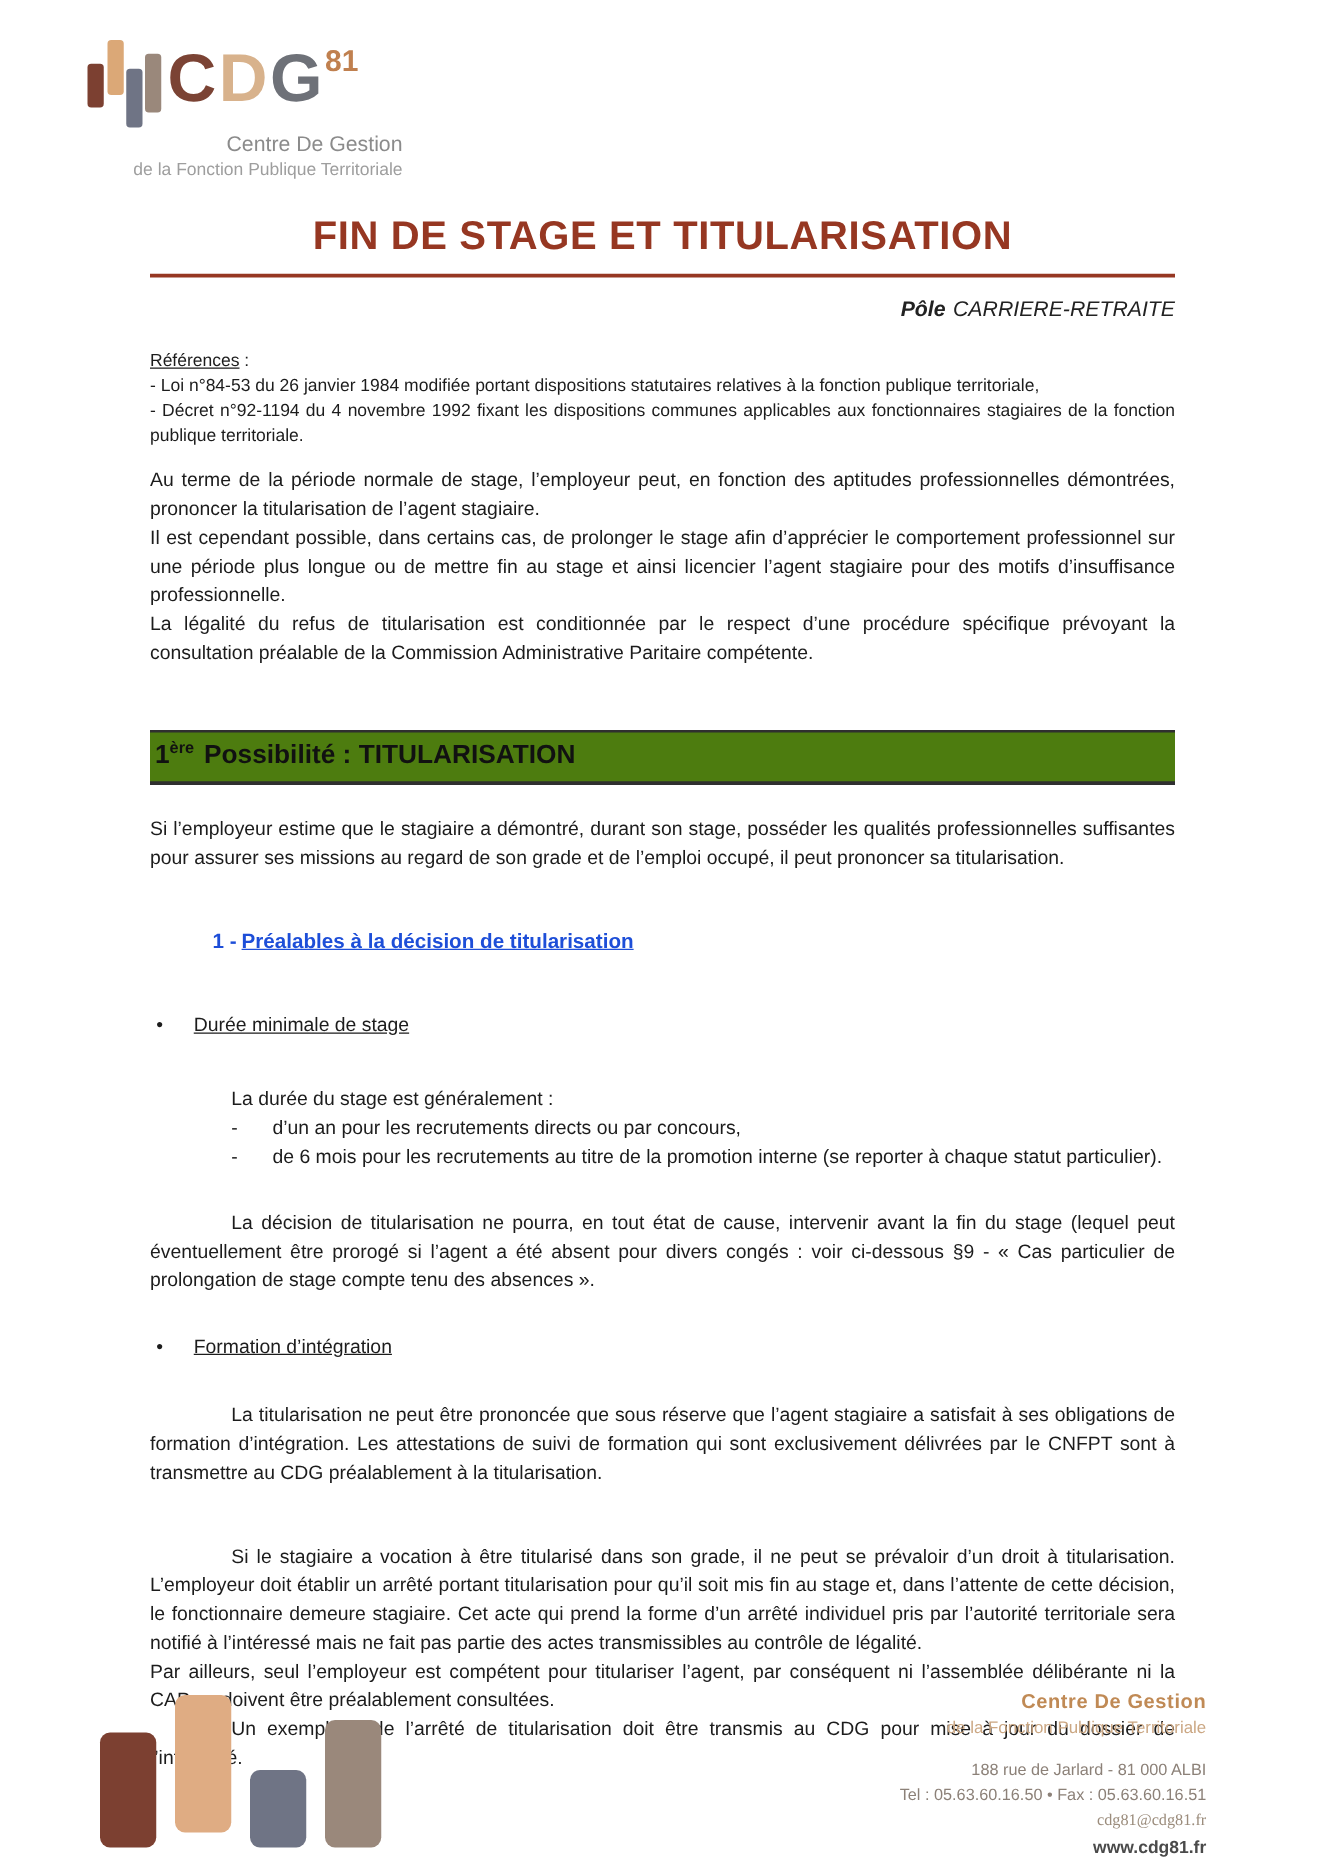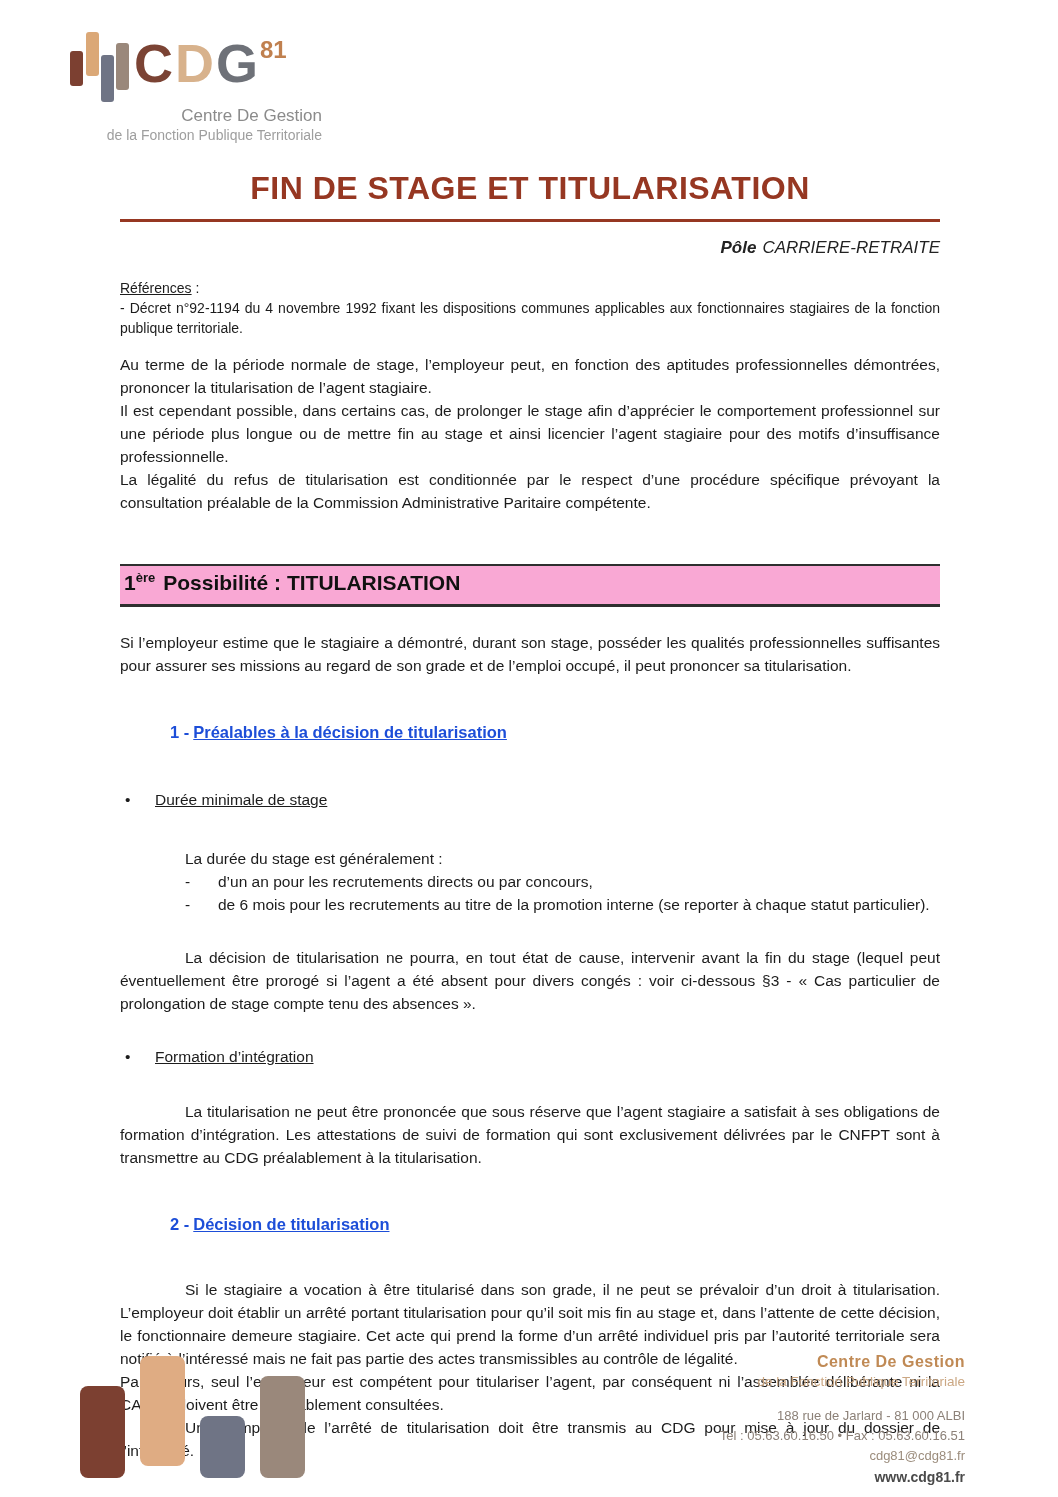--- a/index.html
+++ b/index.html
@@ -32,21 +32,21 @@
   .pole-value{margin-left:6px;}
   .date-line{text-align:right;font-style:italic;font-size:17px;color:#222;margin-top:3px;}
 
   .refs{margin-top:20px;font-size:14px;line-height:20px;}
   .refs-label{text-decoration:underline;}
   .refs-item{text-align:justify;}
 
   .para{font-size:15.5px;line-height:23px;text-align:justify;margin:0;}
   .intro{margin-top:15px;}
 
-  .band{margin-top:50px;background:#f9a8d4;border-top:2px solid #2F2F2F;border-bottom:3px solid #2F2F2F;
+  .band{margin-top:50px;background:#4d7c0f;border-top:2px solid #2F2F2F;border-bottom:3px solid #2F2F2F;
         padding:4px 10px 9px 4px;font-size:21px;font-weight:bold;color:#111;}
   .band-sup{font-size:13px;}
   .band-rest{margin-left:8px;}
 
   .sect-intro{margin-top:24px;}
 
   .sub-heading{margin-top:46px;margin-left:50px;color:#1d4ed8;font-weight:bold;font-size:16.5px;}
   .sub-title{text-decoration:underline;margin-left:4px;}
 
   .bullet-line{margin-top:46px;padding-left:35px;position:relative;font-size:15.5px;line-height:23px;}
@@ -68,21 +68,21 @@
   .fbar1{left:0;top:30px;height:92px;background:#7C4031;}
   .fbar2{left:60px;top:0;height:110px;background:#DFAC83;}
   .fbar3{left:120px;top:60px;height:62px;background:#6F7485;}
   .fbar4{left:180px;top:20px;height:102px;background:#9A887B;}
 
   .footer-text{position:absolute;right:48px;top:1352px;text-align:right;line-height:20px;}
   .f-org{font-size:16px;font-weight:bold;color:#C08A55;letter-spacing:0.5px;}
   .f-org-sub{font-size:13.5px;color:#CBA783;}
   .f-address{margin-top:14px;font-size:13px;color:#8C8178;}
   .f-phone{font-size:13px;color:#8C8178;}
-  .f-email{font-size:13px;color:#9B8C7C;}
+  .f-email{font-size:13px;color:#9B8C7C;font-family:Liberation Serif, serif;}
   .f-web{font-size:14px;font-weight:bold;color:#4A4A4A;margin-top:1px;}
 </style>
 </head>
 <body>
 
 <div class="page">
 
   <div class="logo">
     <div class="logo-top">
       <div class="logo-bars">
@@ -99,20 +99,21 @@
 
   <div class="content">
 
     <h1 class="doc-title">FIN DE STAGE ET TITULARISATION</h1>
     <hr class="title-rule">
 
     <div class="pole-line"><span class="pole-label">Pôle</span><span class="pole-value">CARRIERE-RETRAITE</span></div>
 
     <div class="refs">
       <div><span class="refs-label">Références</span><span> :</span></div>
+      <div class="refs-item">- Loi n°84-53 du 26 janvier 1984 modifiée portant dispositions statutaires relatives à la fonction publique territoriale,</div>
       <div class="refs-item">- Décret n°92-1194 du 4 novembre 1992 fixant les dispositions communes applicables aux fonctionnaires stagiaires de la fonction publique territoriale.</div>
     </div>
 
     <p class="para intro">Au terme de la période normale de stage, l’employeur peut, en fonction des aptitudes professionnelles démontrées, prononcer la titularisation de l’agent stagiaire.</p>
     <p class="para">Il est cependant possible, dans certains cas, de prolonger le stage afin d’apprécier le comportement professionnel sur une période plus longue ou de mettre fin au stage et ainsi licencier l’agent stagiaire pour des motifs d’insuffisance professionnelle.</p>
     <p class="para">La légalité du refus de titularisation est conditionnée par le respect d’une procédure spécifique prévoyant la consultation préalable de la Commission Administrative Paritaire compétente.</p>
 
     <div class="band"><span>1</span><sup class="band-sup">ère</sup><span class="band-rest">Possibilité : TITULARISATION</span></div>
 
     <p class="para sect-intro">Si l’employeur estime que le stagiaire a démontré, durant son stage, posséder les qualités professionnelles suffisantes pour assurer ses missions au regard de son grade et de l’emploi occupé, il peut prononcer sa titularisation.</p>
@@ -124,27 +125,26 @@
     <p class="para stage-intro">La durée du stage est généralement :</p>
     <div class="para dash-item">
         <span class="dash-marker">-</span>
         <span>d’un an pour les recrutements directs ou par concours,</span>
       </div>
     <div class="para dash-item">
         <span class="dash-marker">-</span>
         <span>de 6 mois pour les recrutements au titre de la promotion interne (se reporter à chaque statut particulier).</span>
       </div>
 
-    <p class="para indent-first mt30">La décision de titularisation ne pourra, en tout état de cause, intervenir avant la fin du stage (lequel peut éventuellement être prorogé si l’agent a été absent pour divers congés : voir ci-dessous §3 - « Cas particulier de prolongation de stage compte tenu des absences ».</p>
+    <p class="para indent-first mt30">La décision de titularisation ne pourra, en tout état de cause, intervenir avant la fin du stage (lequel peut éventuellement être prorogé si l’agent a été absent pour divers congés : voir ci-dessous §9 - « Cas particulier de prolongation de stage compte tenu des absences ».</p>
 
     <div class="bullet-line" style="margin-top:30px;"><span class="bullet-marker">•</span><span class="bullet-label">Formation d’intégration</span></div>
 
     <p class="para indent-first mt32">La titularisation ne peut être prononcée que sous réserve que l’agent stagiaire a satisfait à ses obligations de formation d’intégration. Les attestations de suivi de formation qui sont exclusivement délivrées par le CNFPT sont à transmettre au CDG préalablement à la titularisation.</p>
 
-    <div class="sub-heading"><span>2 -</span><span class="sub-title">Décision de titularisation</span></div>
 
     <p class="para indent-first mt44">Si le stagiaire a vocation à être titularisé dans son grade, il ne peut se prévaloir d’un droit à titularisation. L’employeur doit établir un arrêté portant titularisation pour qu’il soit mis fin au stage et, dans l’attente de cette décision, le fonctionnaire demeure stagiaire. Cet acte qui prend la forme d’un arrêté individuel pris par l’autorité territoriale sera notifié à l’intéressé mais ne fait pas partie des actes transmissibles au contrôle de légalité.</p>
     <p class="para">Par ailleurs, seul l’employeur est compétent pour titulariser l’agent, par conséquent ni l’assemblée délibérante ni la CAP ne doivent être préalablement consultées.</p>
     <p class="para indent-first">Un exemplaire de l’arrêté de titularisation doit être transmis au CDG pour mise à jour du dossier de l’intéressé.</p>
 
   </div>
 
   <div class="footer-bars">
     <div class="fbar fbar1"></div>
     <div class="fbar fbar2"></div>

